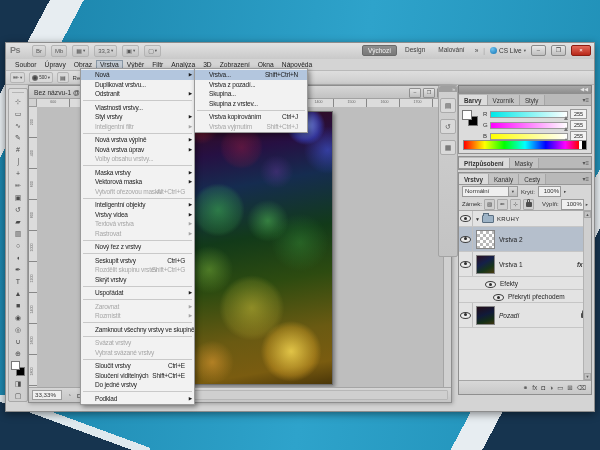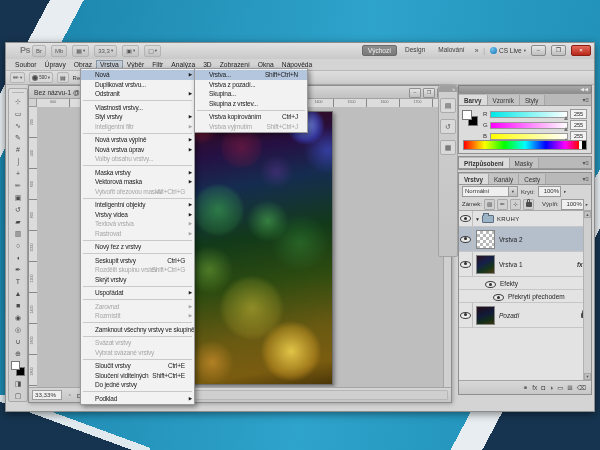--- a/index.html
+++ b/index.html
@@ -11,21 +11,21 @@
   .desktop .stripes-br{position:absolute;inset:0;
     background:linear-gradient(118deg,rgba(0,0,0,0) 0 calc(100% - 132px),#e7edf1 calc(100% - 132px) calc(100% - 104px),#16344f calc(100% - 104px));}
   .desktop .stripes-bl{position:absolute;left:0;bottom:0;width:150px;height:55px;
     background:linear-gradient(to top right,#16344f 44%,#dfe9ee 44% 52%,rgba(0,0,0,0) 52%);}
   
   .app{position:absolute;left:5px;top:42px;width:590px;height:370px;background:#d4d4d4;
     border:1px solid #8d8d8d;box-sizing:border-box;box-shadow:0 2px 8px rgba(0,0,0,.45);}
   
   .appbar{position:absolute;left:0;top:0;right:0;height:16px;
     background:linear-gradient(#e2e2e2,#c9c9c9);border-bottom:1px solid #aaa;font-size:6.5px;color:#444;}
-  .pslogo{position:absolute;left:14px;top:2px;font-size:9px;font-weight:bold;color:#7d7d7d;letter-spacing:-.5px;}
+  .pslogo{position:absolute;left:4px;top:2px;font-size:9px;font-weight:bold;color:#7d7d7d;letter-spacing:-.5px;}
   .abgroup{position:absolute;left:26px;top:2px;display:flex;align-items:center;gap:5px;}
   .abtn{display:inline-flex;align-items:center;gap:1px;padding:1px 3px;border:1px solid #b4b4b4;
     border-radius:2px;background:linear-gradient(#dcdcdc,#c4c4c4);color:#555;height:8px;line-height:8px;}
   .abtn .g{font-size:6px;}
   .caret{font-size:4.5px;color:#555;}
   .absep{color:#a0a0a0;}
   .abright{position:absolute;right:3px;top:2px;display:flex;align-items:center;gap:5px;font-size:6.5px;}
   .ws{padding:1px 5px;color:#3c3c3c;border-radius:2px;}
   .ws.active{background:linear-gradient(#8f8f8f,#787878);color:#f2f2f2;border:1px solid #6a6a6a;}
   .cslive{display:flex;align-items:center;gap:2px;color:#333;}

